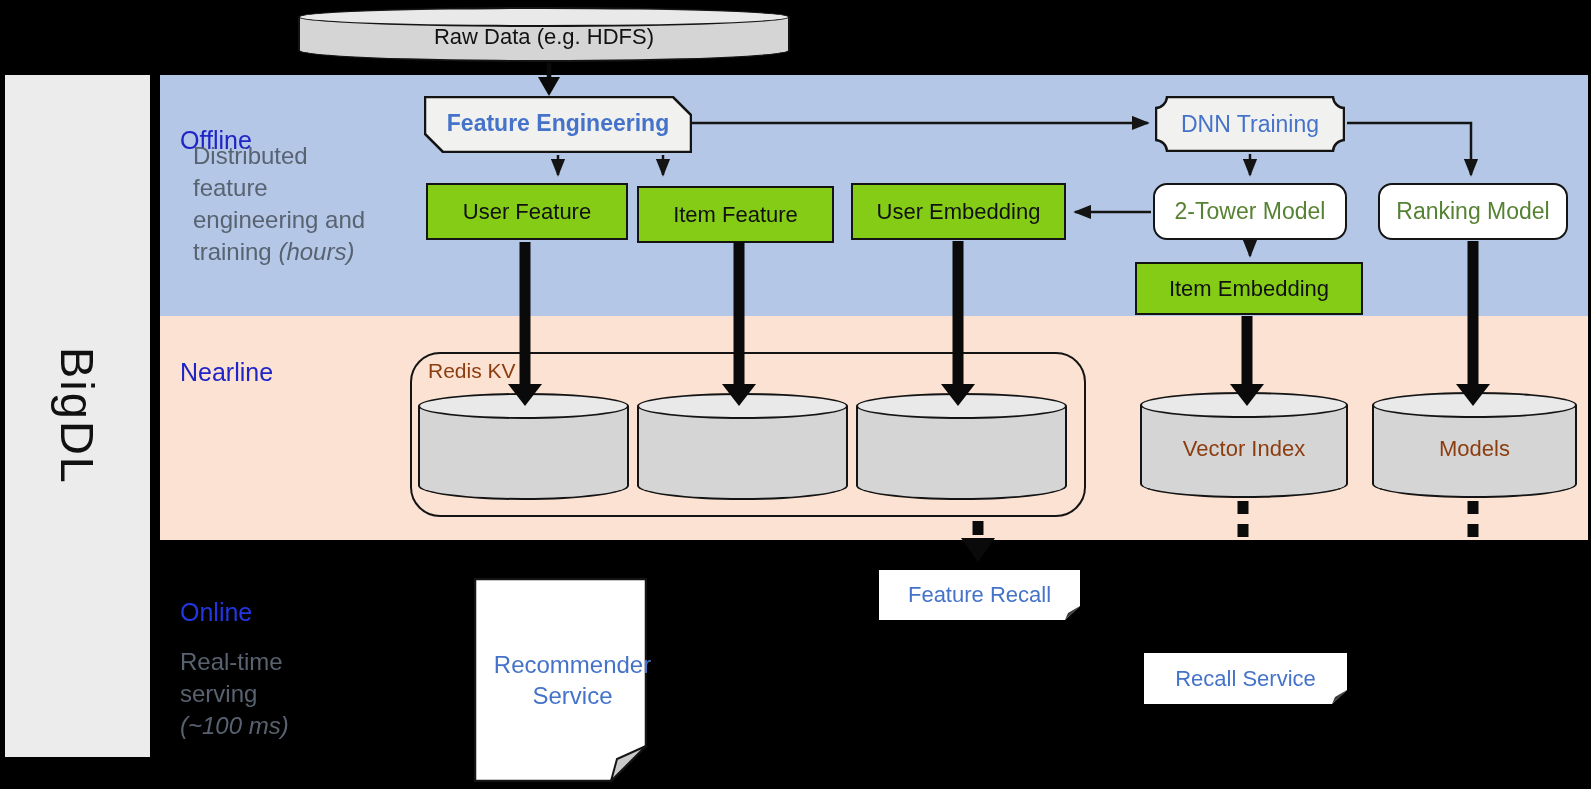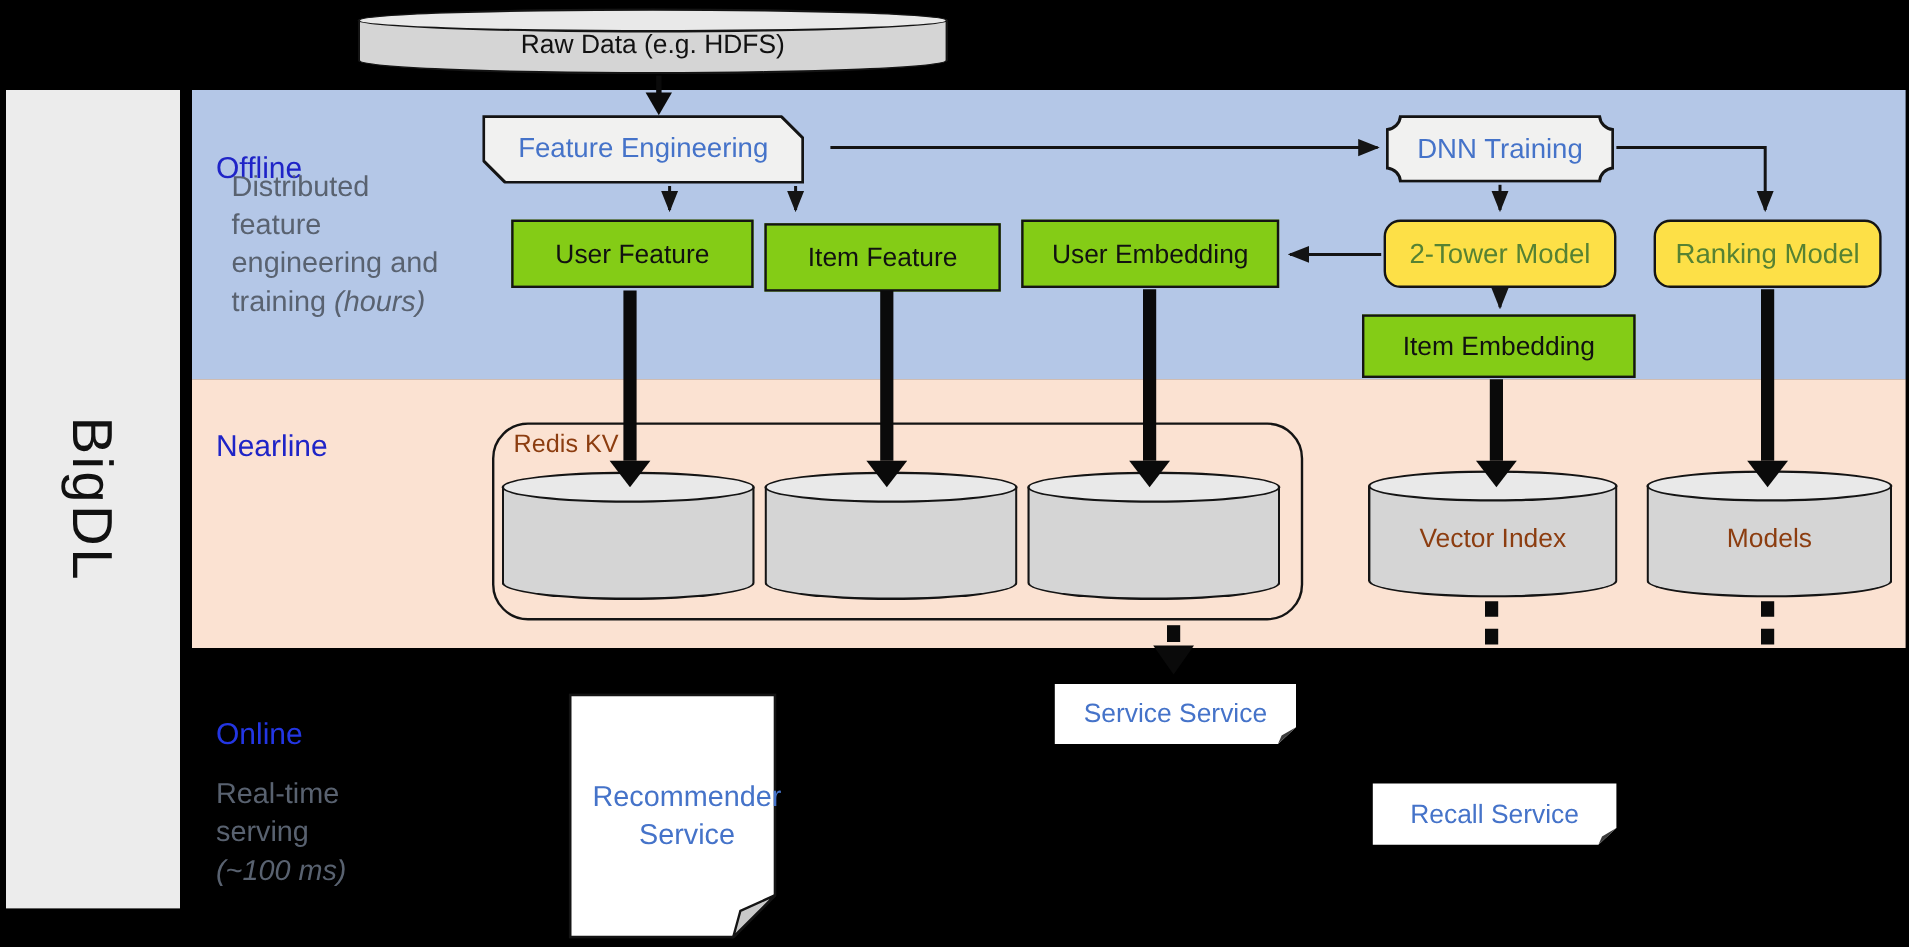--- a/index.html
+++ b/index.html
@@ -14,21 +14,21 @@
            display:flex;align-items:center;justify-content:center;}
   .sidebar span{writing-mode:vertical-rl;font-size:47px;color:#111;letter-spacing:2px;}
   
   .sec-title{font-size:25px;color:#1f24c7;}
   .sec-title.online{color:#2336e3;}
   .sec-desc{font-size:24px;color:#596270;line-height:1.33;}
   .sec-desc .it{font-style:italic;}
   
   .node{display:flex;align-items:center;justify-content:center;text-align:center;}
   .gray-box{background:#84cc16;border:2.5px solid #141414;font-size:22px;color:#111;}
-  .round-box{background:#fde047;border:2.5px solid #141414;border-radius:14px;
+  .round-box{background:#ffffff;border:2.5px solid #141414;border-radius:14px;
              font-size:23px;color:#568233;}
   .svg-node{position:absolute;}
   .svg-node .lbl{position:absolute;left:0;top:0;width:100%;height:100%;
                  display:flex;align-items:center;justify-content:center;text-align:center;}
   .blue-txt{color:#4573c9;font-size:23px;}
   
   .cyl{position:absolute;}
   .cyl-top{position:absolute;left:0;top:0;width:100%;height:26px;background:#e9e9e9;
            border:2.5px solid #141414;border-radius:50%;box-sizing:border-box;z-index:2;}
   .cyl-body{position:absolute;left:0;top:13px;width:100%;bottom:0;background:#d5d5d5;
@@ -69,21 +69,21 @@
   <div class="abs sec-desc" style="left:180px;top:646px;width:140px;">
     <span>Real-time serving </span><span class="it">(~100 ms)</span>
   </div>
 
   <div class="cyl raw-cyl mid" style="left:298px;top:7px;width:492px;height:55px;">
     <div class="cyl-top"></div>
     <div class="cyl-body"></div>
     <div class="cyl-label">Raw Data (e.g. HDFS)</div>
   </div>
 
-  <div class="svg-node mid" style="left:402px;top:96px;width:268px;height:55px;">
+  <div class="svg-node mid" style="left:424px;top:96px;width:268px;height:55px;font-weight:bold;">
     <svg width="268" height="57">
       <path d="M1,1 H249 L267,19 V56 H19 L1,38 Z" fill="#f1f1f0" stroke="#141414" stroke-width="2.5"></path>
     </svg>
     <div class="lbl blue-txt">Feature Engineering</div>
   </div>
 
   <div class="svg-node mid" style="left:1155px;top:96px;width:190px;height:56px;">
     <svg width="190" height="56">
       <path d="M12,1 H178 A12 12 0 0 0 189,12 V44 A12 12 0 0 0 178,55 H12 A12 12 0 0 0 1,44 V12 A12 12 0 0 0 12,1 Z" fill="#f1f1f0" stroke="#141414" stroke-width="2.5"></path>
     </svg>
@@ -131,21 +131,21 @@
       <path d="M137,203 L172,168 L143,181 Z" fill="#c9c9c9" stroke="#141414" stroke-width="2"></path>
     </svg>
     <div class="lbl blue-txt" style="padding:0 12px;line-height:1.3;font-size:24px;">Recommender Service</div>
   </div>
 
   <div class="svg-node mid" style="left:878px;top:569px;width:203px;height:52px;">
     <svg width="203" height="52">
       <path d="M1,1 H202 V37 L187,51 H1 Z" fill="#ffffff"></path>
       <path d="M187,51 L202,37 L190,44 Z" fill="#3c3c3c"></path>
     </svg>
-    <div class="lbl blue-txt" style="font-size:22px;">Service Service</div>
+    <div class="lbl blue-txt" style="font-size:22px;">Feature Recall</div>
   </div>
   <div class="svg-node mid" style="left:1143px;top:652px;width:205px;height:53px;">
     <svg width="205" height="53">
       <path d="M1,1 H204 V38 L189,52 H1 Z" fill="#ffffff"></path>
       <path d="M189,52 L204,38 L192,45 Z" fill="#3c3c3c"></path>
     </svg>
     <div class="lbl blue-txt" style="font-size:22px;">Recall Service</div>
   </div>
 
   <svg class="overlay" width="1591" height="789" viewBox="0 0 1591 789">

